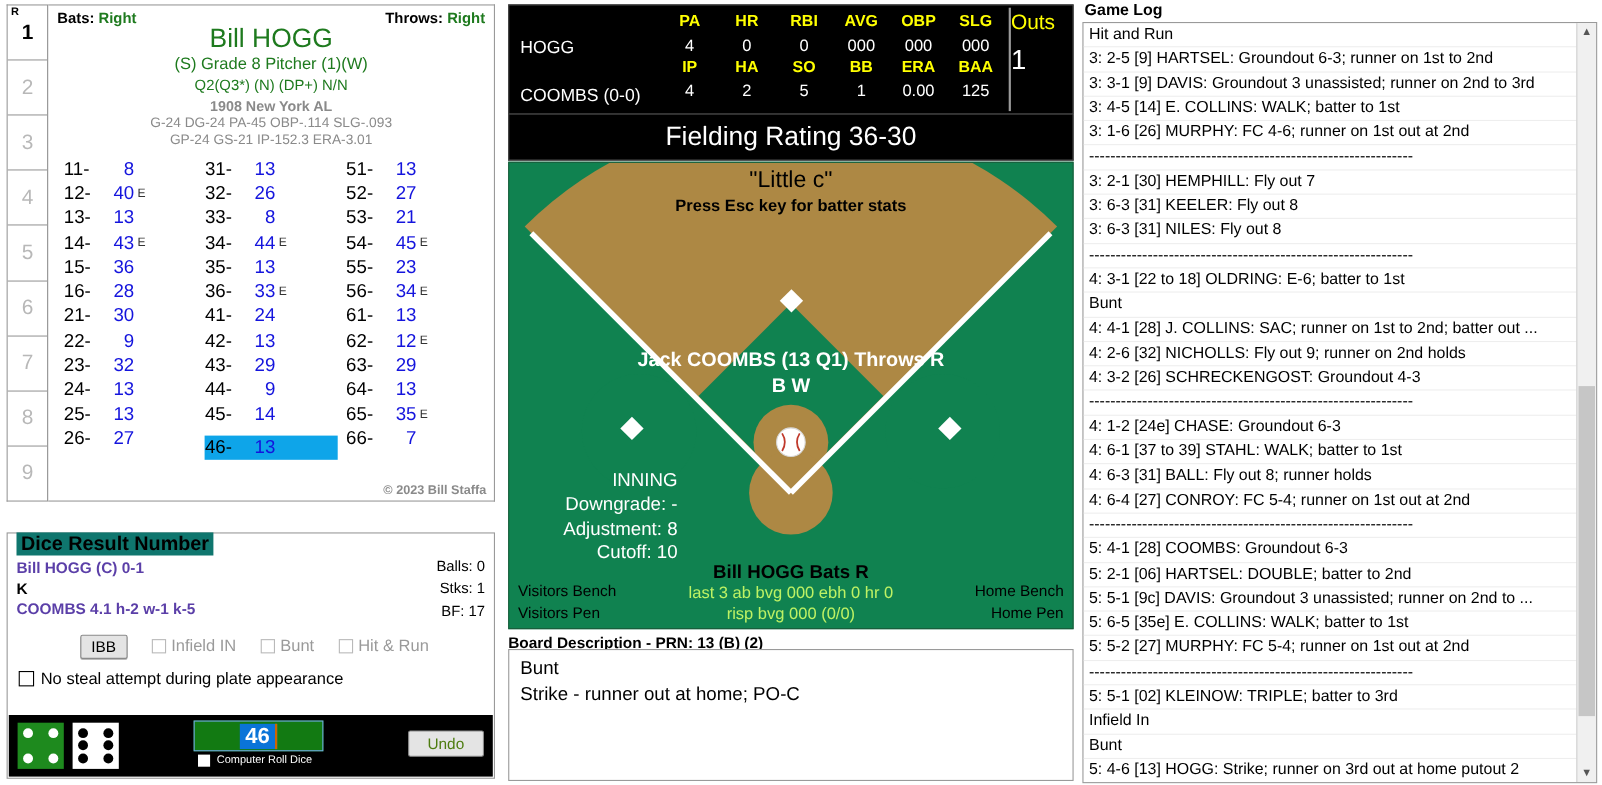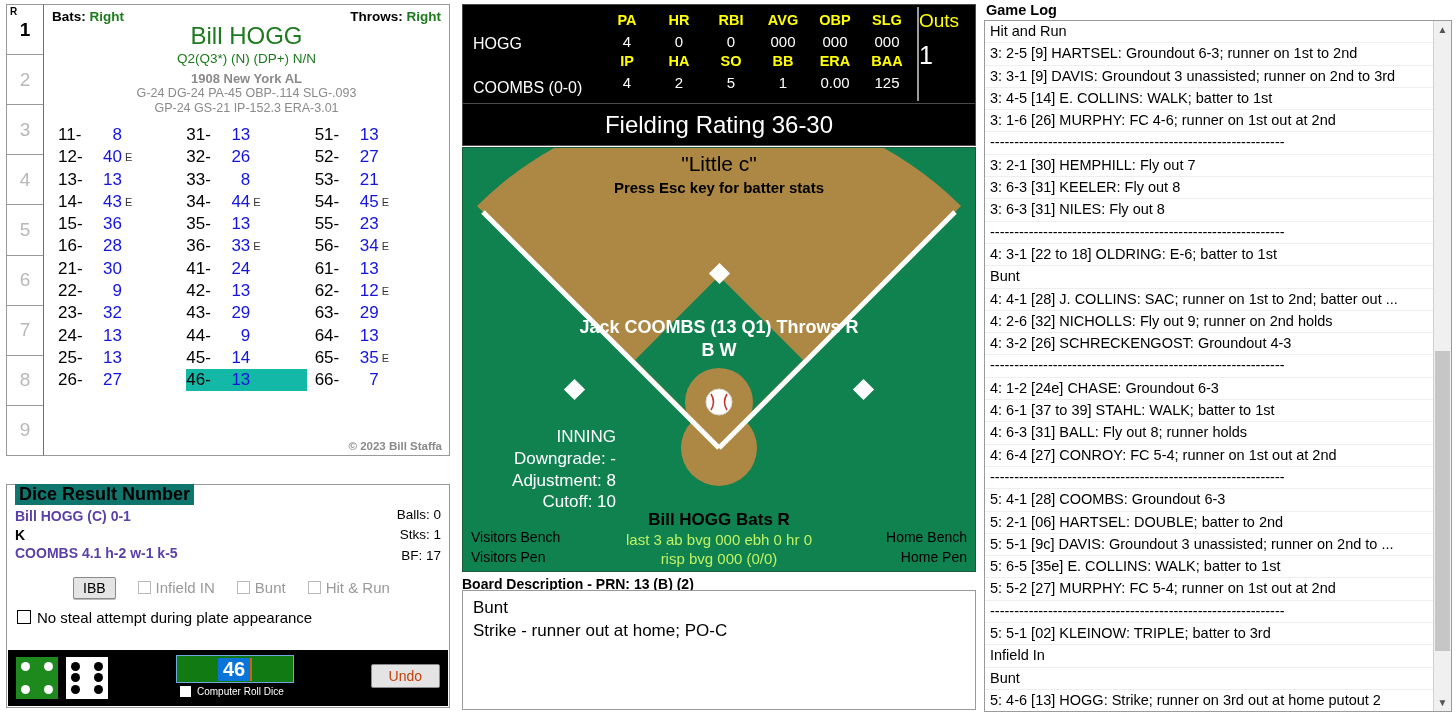--- a/index.html
+++ b/index.html
@@ -25,21 +25,21 @@
   .grn{color:#1e7a1e;}
   .pname{text-align:center;font-size:24px;color:#1e7a1e;margin-top:-2px;}
   .pline{text-align:center;font-size:15px;color:#1e7a1e;line-height:1.25;}
   .pline2{text-align:center;font-size:13.5px;color:#1e7a1e;line-height:1.3;}
   .team{text-align:center;font-size:13px;font-weight:bold;color:#8a8a8a;margin-top:3px;}
   .stat{text-align:center;font-size:12.5px;color:#8a8a8a;line-height:1.25;}
 
   .dice-grid{margin-top:7px;padding:0 14px;display:grid;grid-template-columns:1fr 1fr 1fr;
              column-gap:8px;row-gap:0;}
   .dcell{height:22.3px;display:flex;align-items:center;justify-content:flex-start;font-size:17px;}
-  .dhl{background:#14b8a6;}
+  .dhl{background:#0ea5e9;margin-top:8px;}
   .dkey{color:#000;width:34px;text-align:left;}
   .dval{color:#1414dd;width:30px;text-align:right;}
   .derr{color:#333;font-size:11px;margin-left:3px;}
   .copyr{position:absolute;right:7px;bottom:3px;font-size:11.5px;font-weight:bold;color:#8a8a8a;}
 
   
   .drn{position:absolute;left:6px;top:484px;width:444px;height:224px;
        border:1px solid #9a9a9a;box-sizing:border-box;background:#fff;}
   .drn-title{position:absolute;left:8px;top:-1px;font-size:18px;font-weight:bold;color:#000;
              background:#0f766e;padding:0 4px;}
@@ -66,21 +66,21 @@
   .die.green .pip{background:#fff;}
   .die.white .pip{background:#000;}
   .rollbox{position:absolute;left:168px;top:5px;width:116px;height:26px;background:#127a12;
            border:1px solid #6fa8e0;display:flex;align-items:center;justify-content:center;}
   .rollnum{background:#0a74d8;color:#fff;font-size:20px;font-weight:bold;padding:0 5px;
            border-right:2px solid #cc6600;}
   .crd{position:absolute;left:172px;top:36px;display:flex;align-items:center;gap:6px;
        color:#fff;font-size:10px;}
   .crd .box{width:11px;height:11px;background:#fff;display:inline-block;}
   .undo{position:absolute;right:8px;top:14px;border:1px solid #8a8a8a;background:#e4e4e4;
-        padding:3px 17px;font-size:14px;color:#c2410c;border-radius:2px;}
+        padding:3px 17px;font-size:14px;color:#4d7c0f;border-radius:2px;}
 
   
   .center-col{position:absolute;left:458px;top:0;width:522px;height:714px;}
   .score{position:absolute;left:4px;top:4px;width:514px;height:100px;background:#000;
          border:1px solid #4a4a4a;box-sizing:border-box;}
   .sc-left{position:absolute;left:0;top:0;right:58px;bottom:0;}
   .sc-name{position:absolute;left:10px;color:#fff;font-size:16px;}
   .sc-name.n1{top:30px;} .sc-name.n2{top:74px;}
   .sc-cols{position:absolute;right:4px;top:6px;display:grid;
            grid-template-columns:repeat(6,52px);text-align:center;}
@@ -175,20 +175,21 @@
           <div>
             <span>Bats:</span>
             <span class="grn">Right</span>
           </div>
           <div>
             <span>Throws:</span>
             <span class="grn">Right</span>
           </div>
         </div>
         <div class="pname">Bill HOGG</div>
+        <div class="pline">(S) Grade 8 Pitcher (1)(W)</div>
         <div class="pline2">Q2(Q3*) (N) (DP+) N/N</div>
         <div class="team">1908 New York AL</div>
         <div class="stat">G-24 DG-24 PA-45 OBP-.114 SLG-.093</div>
         <div class="stat">GP-24 GS-21 IP-152.3 ERA-3.01</div>
 
         <div class="dice-grid" id="dice-grid">
             <div class="dcell">
               <span class="dkey">11-</span>
               <span class="dval">8</span>
             </div>

